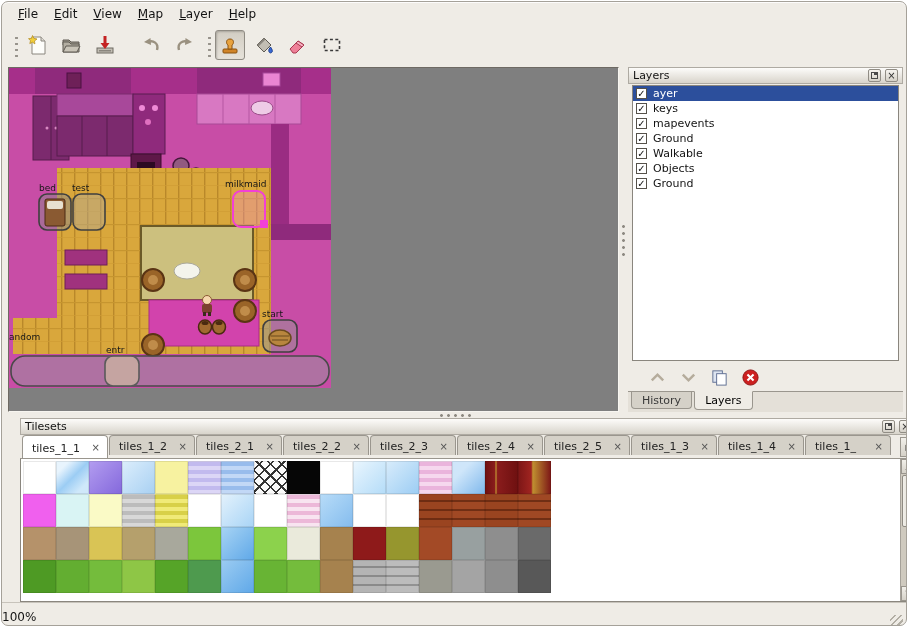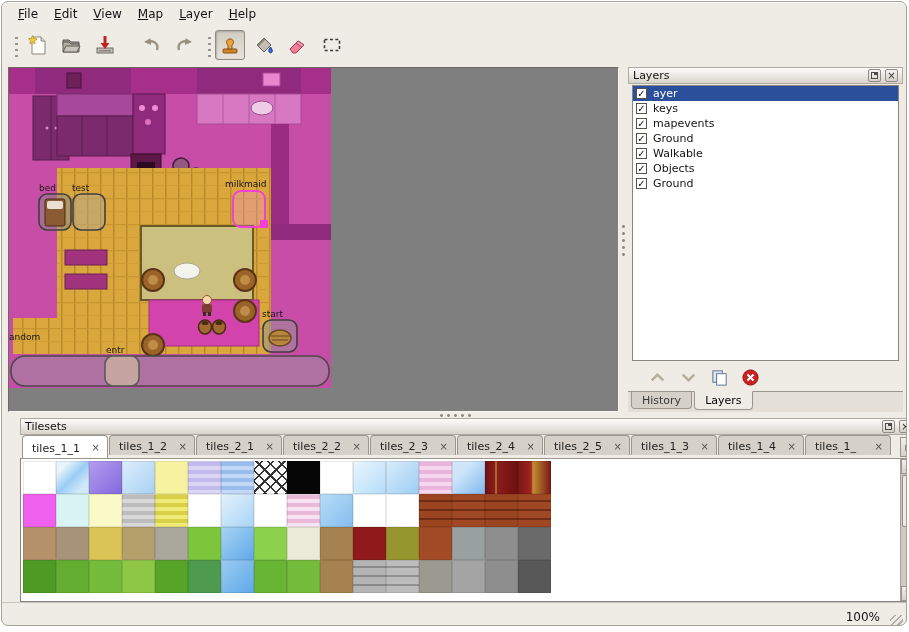--- a/index.html
+++ b/index.html
@@ -62,21 +62,21 @@
 .scroll-right{position:absolute;right:0;bottom:1px;width:17px;height:20px;border:1px solid #9a968e;background:linear-gradient(#f2f0ea,#d5d1c8);display:flex;align-items:center;justify-content:center;font-size:8px;color:#222;z-index:3;}
 .tile-area{flex:1;background:#fff;border:1px solid #8a867e;border-top:none;position:relative;overflow:hidden;}
 .tile-grid{position:absolute;left:2px;top:2px;display:grid;grid-template-columns:repeat(16,33px);grid-auto-rows:33px;}
 .tile{box-shadow:inset 0 0 0 1px rgba(0,0,0,.09);}
 .scrollbar-v{position:absolute;right:0;top:0;bottom:0;width:16px;background:#cfcabf;border-left:1px solid #a5a199;display:flex;flex-direction:column;}
 .sb-btn{height:15px;background:linear-gradient(#f2f0ea,#d5d1c8);border:1px solid #9a968e;font-size:8px;display:flex;align-items:center;justify-content:center;color:#222;flex:none;}
 .sb-track{flex:1;position:relative;}
 .sb-thumb{position:absolute;left:1px;right:1px;top:1px;height:52px;background:linear-gradient(90deg,#f2f0ea,#d0ccc2);border:1px solid #8f8b83;border-radius:2px;}
 
 
-.statusbar{position:absolute;left:0;top:600px;width:100%;height:29px;border-top:1px solid #c7c3bb;display:flex;align-items:center;justify-content:flex-end;}
+.statusbar{position:absolute;left:0;top:600px;width:100%;height:29px;border-top:1px solid #c7c3bb;display:flex;align-items:center;}
 .zoom-text{margin-right:26px;font-size:12px;}
 .resize-grip{position:absolute;right:3px;bottom:3px;width:13px;height:13px;background:repeating-linear-gradient(135deg,transparent 0 3px,#b2aea4 3px 4.5px);}
 </style>
 </head>
 <body>
 
 <div class="window">
 
   <div class="menubar">
       <div class="menu-item"><u>F</u>ile</div>

